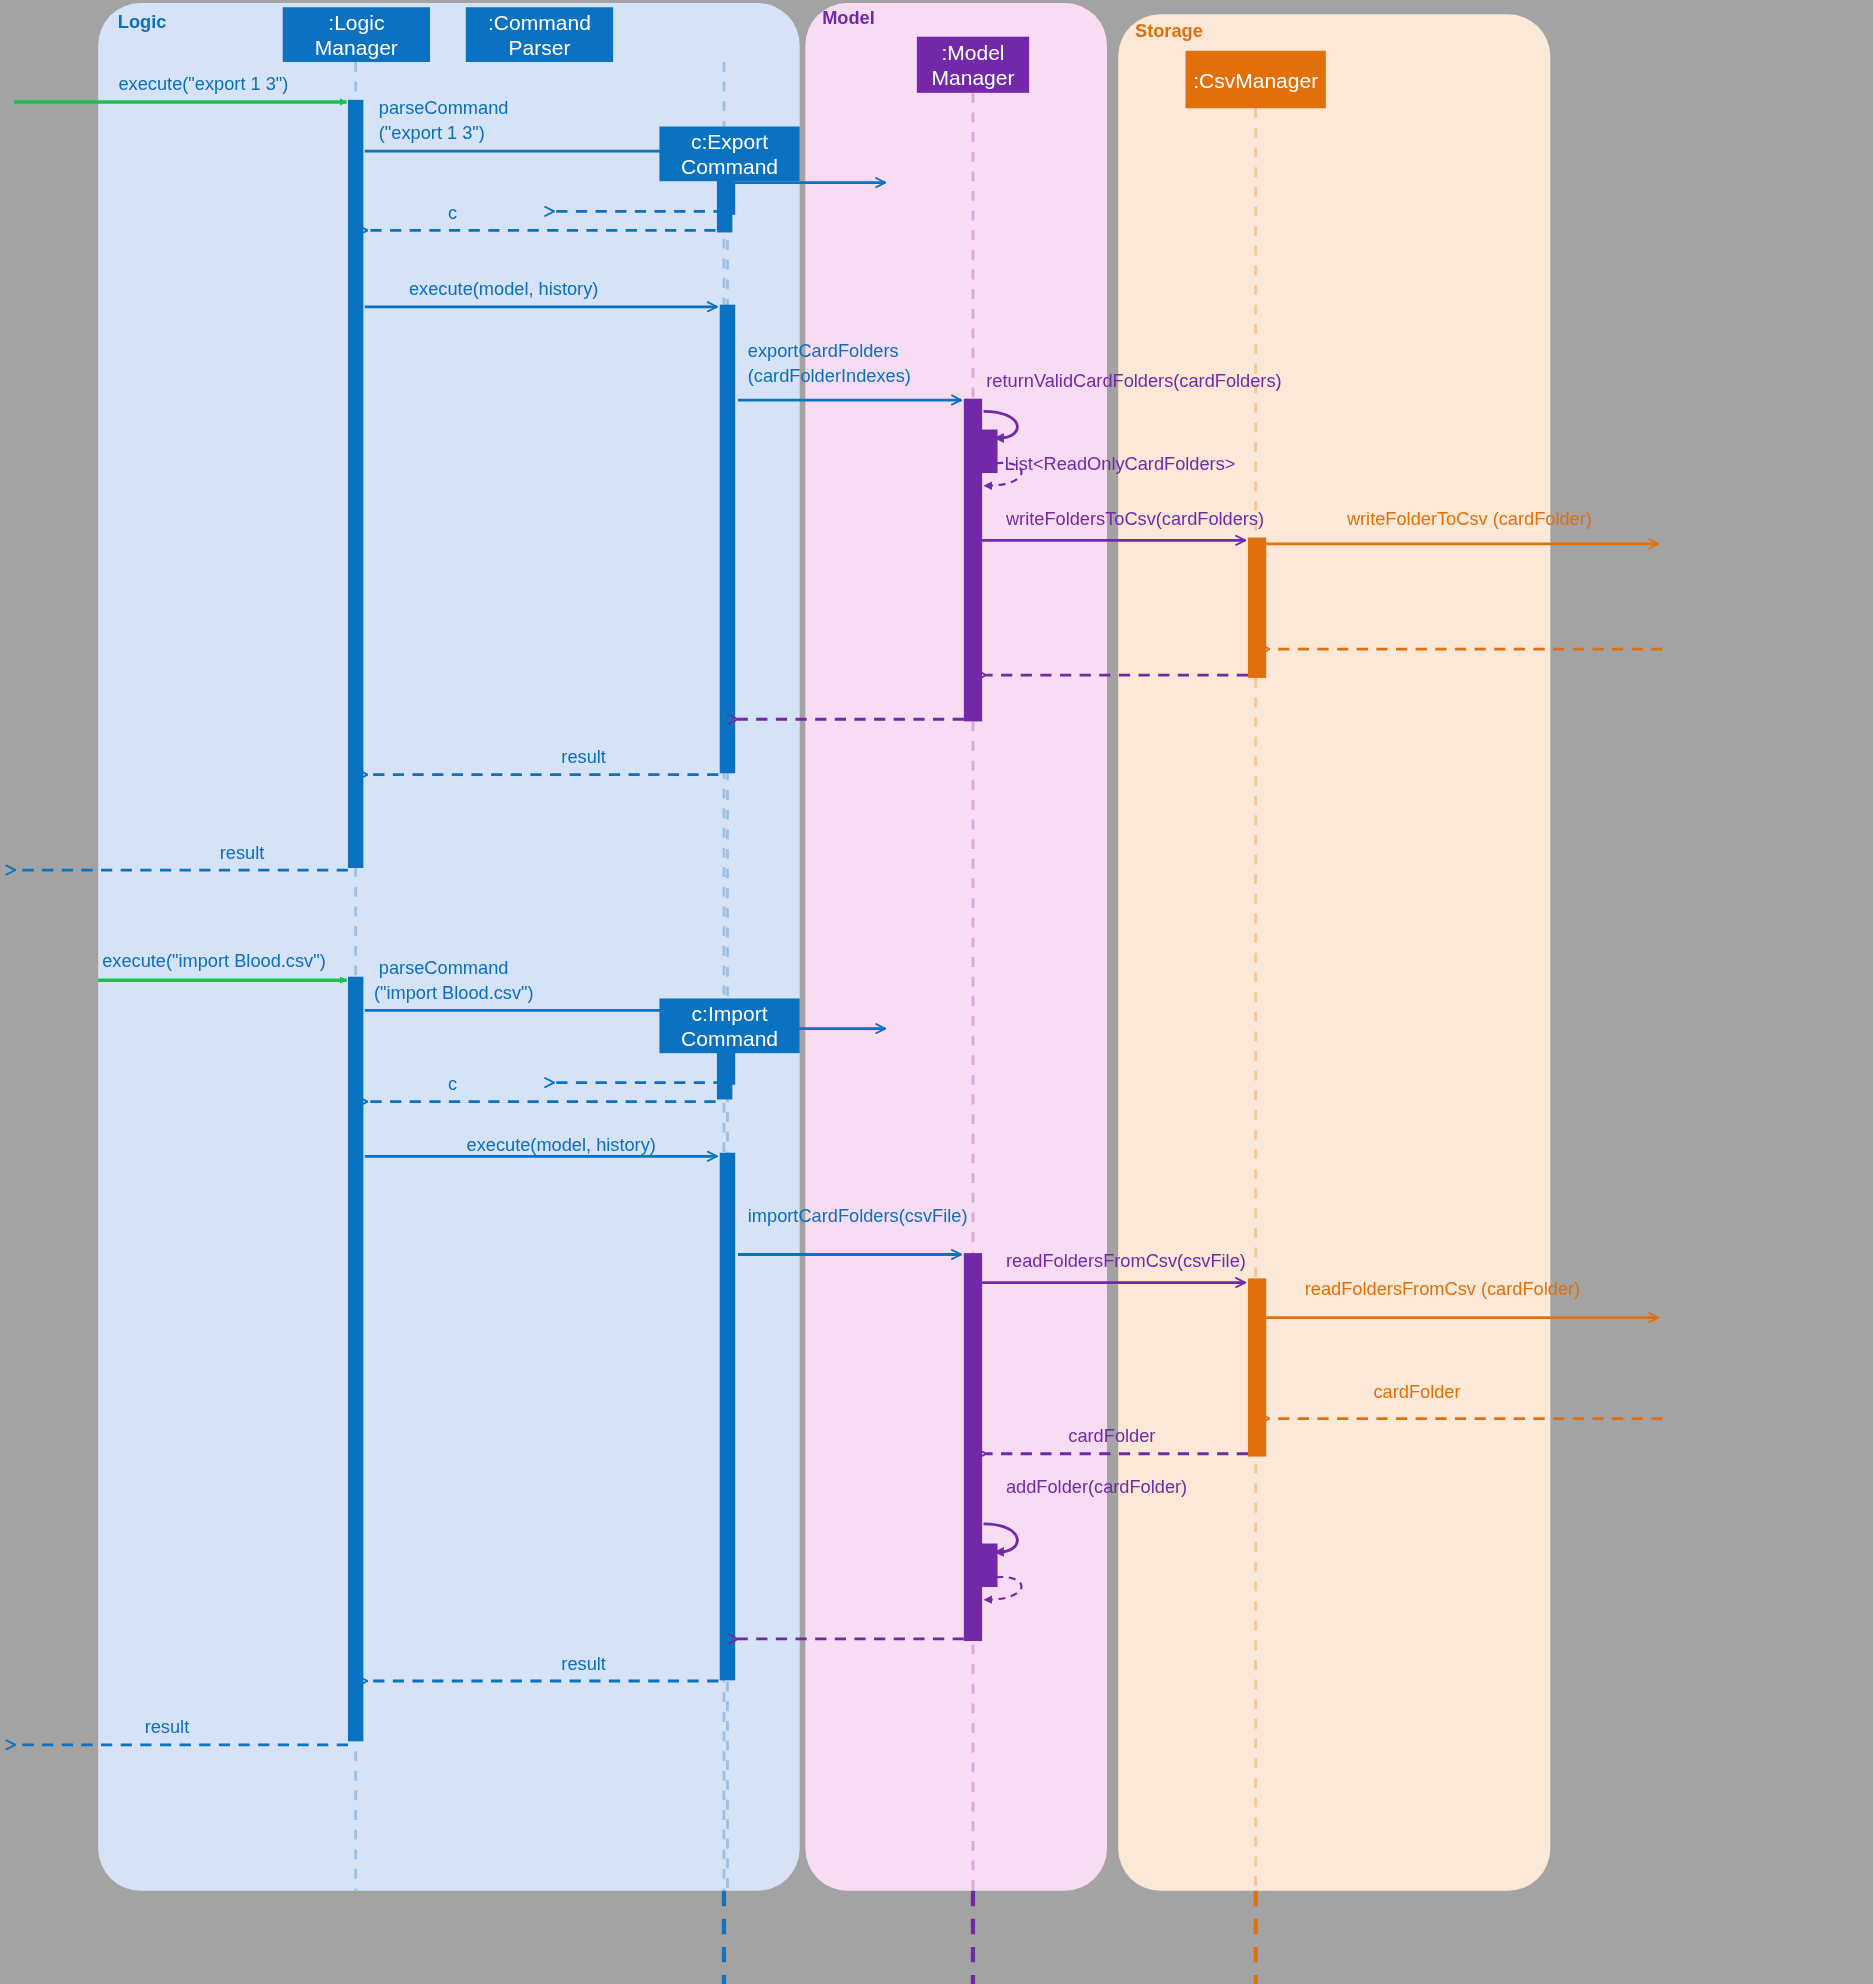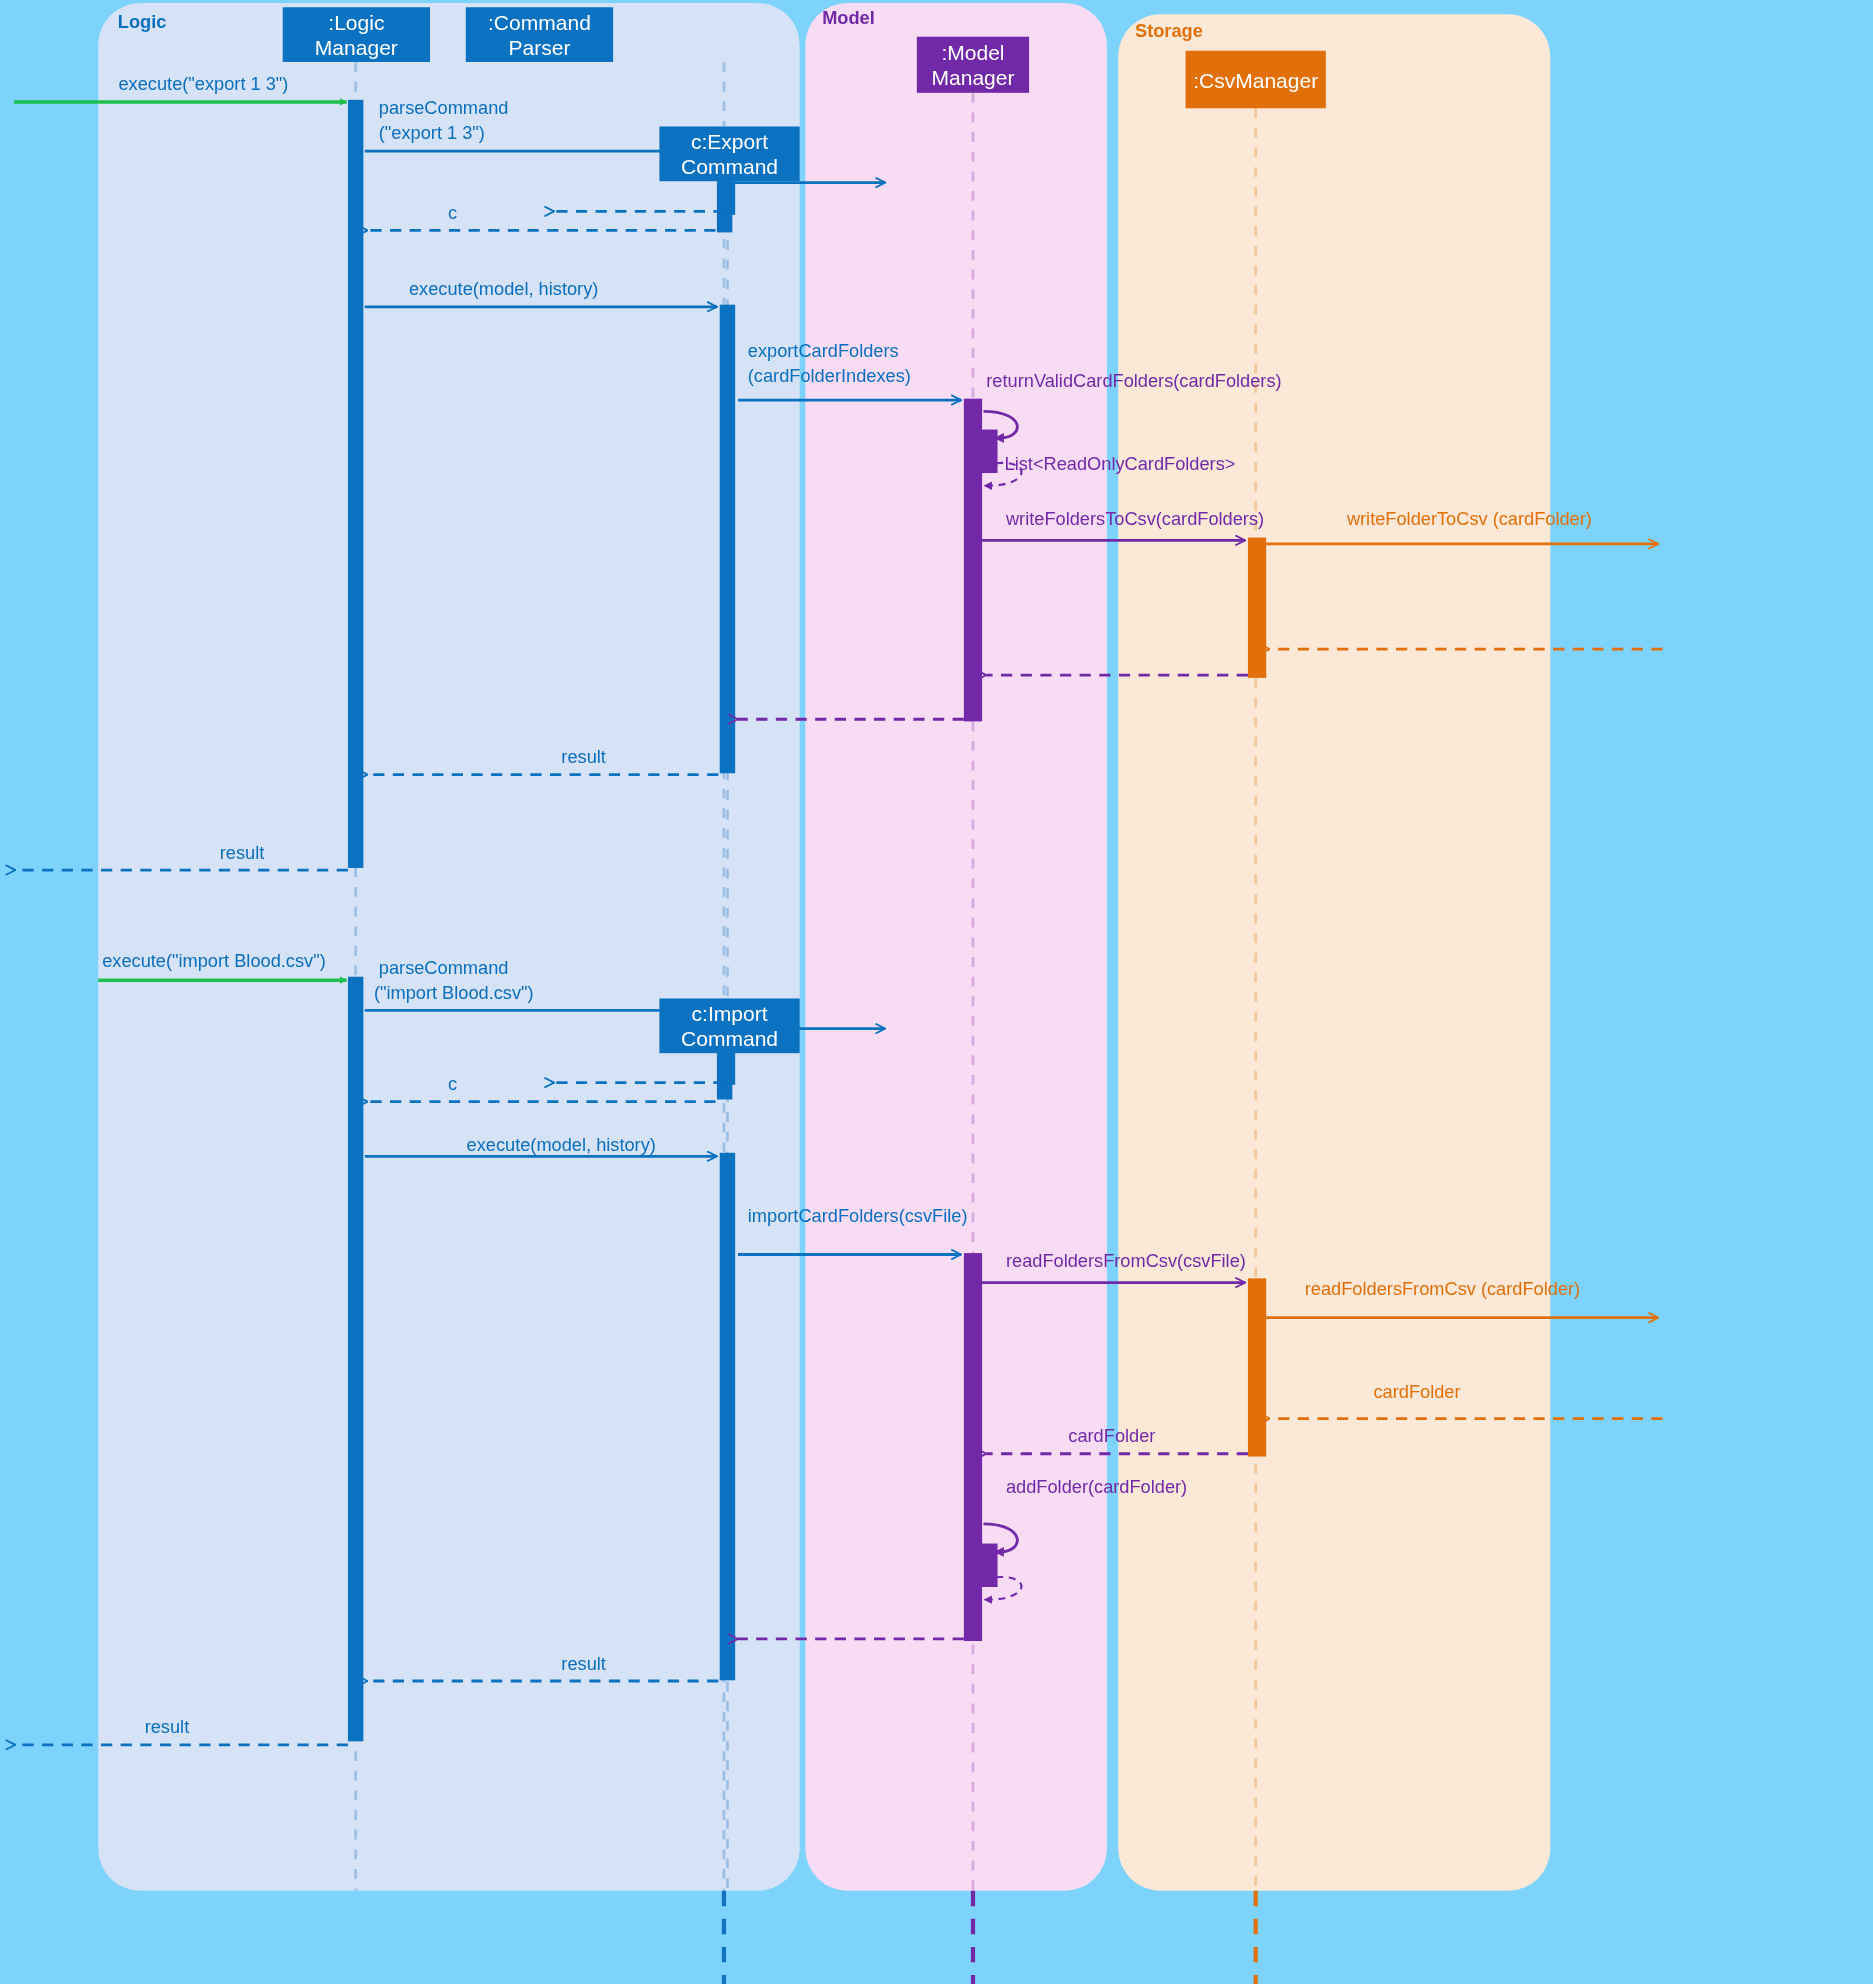--- a/index.html
+++ b/index.html
@@ -1,18 +1,18 @@
 <!DOCTYPE html>
 <html style="font-size:11.2px"><head>
 <meta charset="utf-8">
 <style>
   html,body{margin:0;padding:0;background:#000;}
   body{width:1873px;height:1985px;overflow:hidden;
        font-family:"Liberation Sans","DejaVu Sans",sans-serif;}
-  #stage{position:relative;width:1873px;height:1985px;background:#7dd3fc;}
+  #stage{position:relative;width:1873px;height:1985px;background:#a3a3a3;}
   svg{display:block;}
   .msg{font-size:26px;}
   .partlabel{font-size:26px;font-weight:bold;}
   .boxlabel{font-size:30px;fill:#ffffff;}
 </style>
 </head>
 <body>
 
 <div id="stage">
   <svg id="diagram" width="1873" height="1985" viewBox="0 0 2670 2829">

